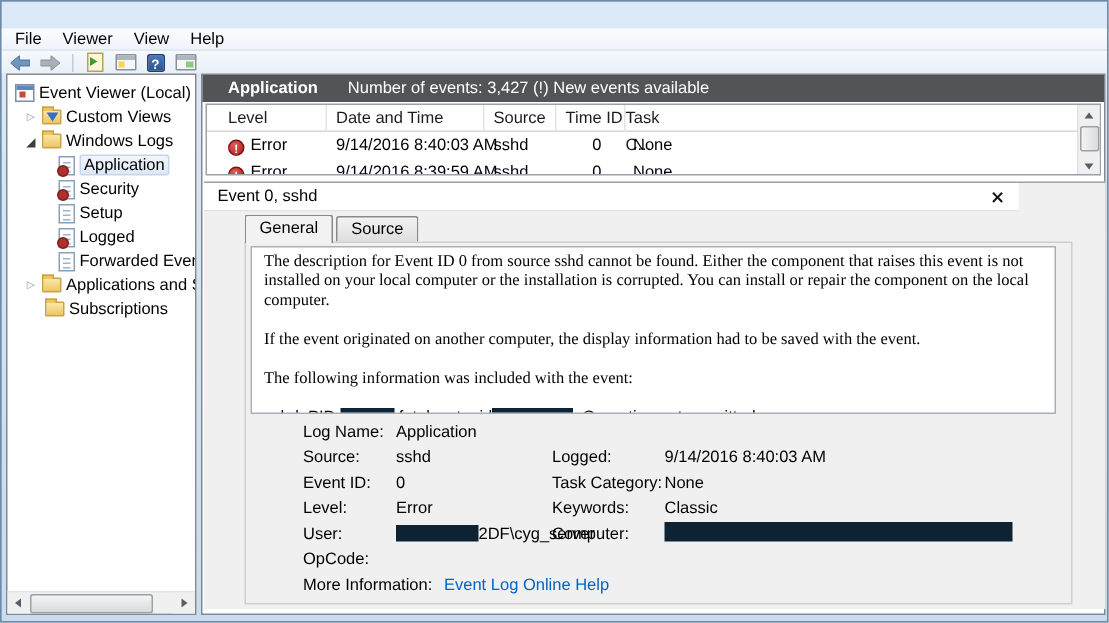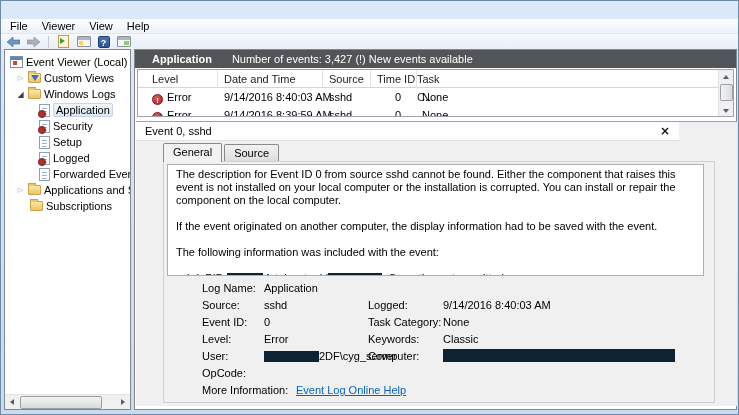--- a/index.html
+++ b/index.html
@@ -105,30 +105,30 @@
     border-bottom:1px solid #e2e2e2; display:flex; align-items:center; justify-content:space-between; padding:0 9px; }
   .ep-close { font-family:"DejaVu Sans", sans-serif; font-weight:bold; font-size:12px; line-height:12px; color:#111; cursor:default; }
   .ep-tabs { position:absolute; left:27px; top:21px; height:19px; display:flex; align-items:flex-end; }
   .tab { height:18px; line-height:17px; padding:0 9px; border:1px solid #898989; border-bottom:none;
     border-radius:2px 2px 0 0; background:linear-gradient(#f2f2f2,#dddddd); margin-right:2px; position:relative; }
   .tab.active { background:#f2f2f2; height:19px; z-index:3; }
   .ep-page { position:absolute; left:27px; top:39px; width:552px; height:242px;
     background:#f0f0f0; border:1px solid #cfcfcf; z-index:2; }
   .desc-box { position:absolute; left:3px; top:2px; width:537px; height:112px; background:#fff;
     border:1px solid #a9b0b8; padding:3px 8px; line-height:13px; overflow:hidden; }
-  .desc-box .para { margin-bottom:13px; }
+  .desc-box .para { margin-bottom:13px;font-family:Liberation Serif, serif; }
   .redact { display:inline-block; height:11px; background:#0d2233; vertical-align:-2px; }
 
   .fields { position:absolute; left:0; top:118px; width:552px; height:124px; }
   .frow { position:absolute; left:0; width:552px; height:17px; line-height:17px;margin-left:32px; }
   .flabel { position:absolute; left:6px; }
   .fvalue { position:absolute; left:68px; white-space:nowrap; }
   .flabel.r { left:172px; }
   .fvalue.r { left:247px; }
-  .link { color:#0563c1; text-decoration:underline; cursor:pointer; }
+  .link { color:#0563c1; cursor:pointer; }
 
   .arrow-svg { display:block; }
 </style>
 </head>
 <body>
 
 <div class="window">
 
 
   <div class="menubar">

